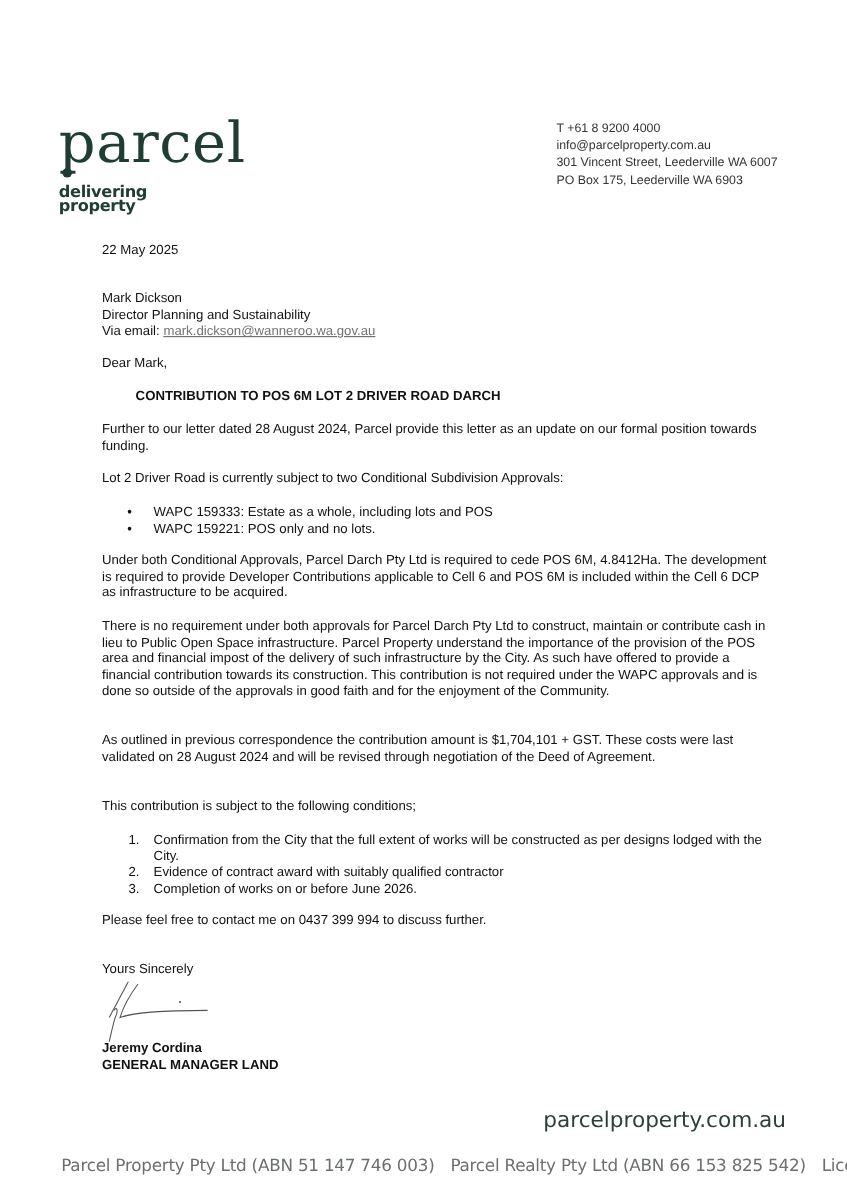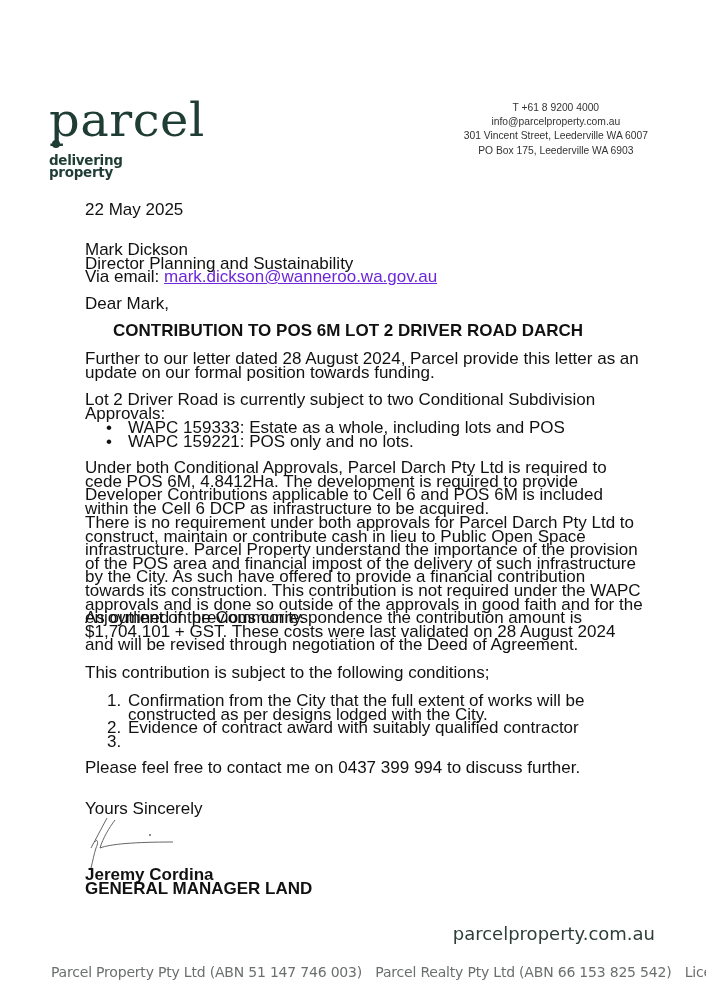--- a/index.html
+++ b/index.html
@@ -2,24 +2,24 @@
 <html><head>
 <meta charset="utf-8">
 <style>
   html, body { margin:0; padding:0; background:#ffffff; }
   body { width:706px; height:998px; position:relative; overflow:hidden;
          font-family:"Liberation Sans", sans-serif; color:#111; }
   .logo { position:absolute; left:49px; top:100px; display:flex; align-items:flex-start;flex-direction:column; }
   .logo-word { font-family:"DejaVu Serif", serif; font-size:47px; color:#1f3d34; letter-spacing:0.5px; line-height:40px; font-weight:normal; transform:scaleX(1.02); transform-origin:left; }
   .logo-dot { width:8px; height:8px; border-radius:50%; background:#1f3d34; margin:0 4px 6px 3px; }
   .logo-tag { font-family:"DejaVu Sans", sans-serif; font-weight:bold; font-size:13.5px; line-height:12px; color:#1f3d34; margin-bottom:20px; letter-spacing:-0.3px; }
-  .contact { position:absolute; right:58px; top:101px; text-align:center; font-size:10.3px; line-height:14.2px; color:#333; }
-  .body-text { position:absolute; left:85px; width:560px; font-size:17px; line-height:13.6px; color:#111; }
+  .contact { position:absolute; right:58px; top:101px; text-align:left; font-size:10.3px; line-height:14.2px; color:#333; }
+  .body-text { position:absolute; left:85px; width:560px; font-size:11px; line-height:13.6px; color:#111; }
   .bold { font-weight:bold; }
-  .link { color:#6d28d9; text-decoration:underline; }
+  .link { color:#737373; text-decoration:underline; }
   ul.bul { margin:0; padding:0; list-style:none; }
   ul.bul li, ol.num li { position:relative; padding-left:43px; }
   ul.bul li .mk { position:absolute; left:21px; }
   ol.num { margin:0; padding:0; list-style:none; }
   ol.num li .mk { position:absolute; left:22px; }
   .sig { position:absolute; left:85px; top:818px; }
   .site { position:absolute; right:51px; top:923px; font-family:"DejaVu Sans", sans-serif; font-size:18px; color:#2d3f38; font-weight:500; }
   .legal { position:absolute; left:51px; top:964px; font-family:"DejaVu Sans", sans-serif; font-size:14px; color:#6b6f6d; white-space:nowrap; letter-spacing:-0.2px; }
   .legal span { margin-right:9px; }
 </style>
@@ -70,21 +70,21 @@
 <div class="body-text" style="top:516px;">There is no requirement under both approvals for Parcel Darch Pty Ltd to construct, maintain or contribute cash in lieu to Public Open Space infrastructure. Parcel Property understand the importance of the provision of the POS area and financial impost of the delivery of such infrastructure by the City. As such have offered to provide a financial contribution towards its construction. This contribution is not required under the WAPC approvals and is done so outside of the approvals in good faith and for the enjoyment of the Community.</div>
 
 <div class="body-text" style="top:611px;">As outlined in previous correspondence the contribution amount is $1,704,101 + GST. These costs were last validated on 28 August 2024 and will be revised through negotiation of the Deed of Agreement.</div>
 
 <div class="body-text" style="top:666px;">This contribution is subject to the following conditions;</div>
 
 <div class="body-text" style="top:694px;">
   <ol class="num">
     <li><span class="mk">1.</span><span>Confirmation from the City that the full extent of works will be constructed as per designs lodged with the City.</span></li>
     <li><span class="mk">2.</span><span>Evidence of contract award with suitably qualified contractor</span></li>
-    <li><span class="mk">3.</span></li>
+    <li><span class="mk">3.</span><span>Completion of works on or before June 2026.</span></li>
   </ol>
 </div>
 
 <div class="body-text" style="top:761px;">Please feel free to contact me on 0437 399 994 to discuss further.</div>
 
 <div class="body-text" style="top:802px;">Yours Sincerely</div>
 
 <svg class="sig" width="95" height="52" viewBox="0 0 95 52">
   <path d="M22 0 L6 30" stroke="#555" stroke-width="0.9" fill="none"></path>
   <path d="M10 24 C 12 20, 14 24, 11 30 C 9 36, 8 42, 6 50" stroke="#555" stroke-width="0.9" fill="none"></path>

